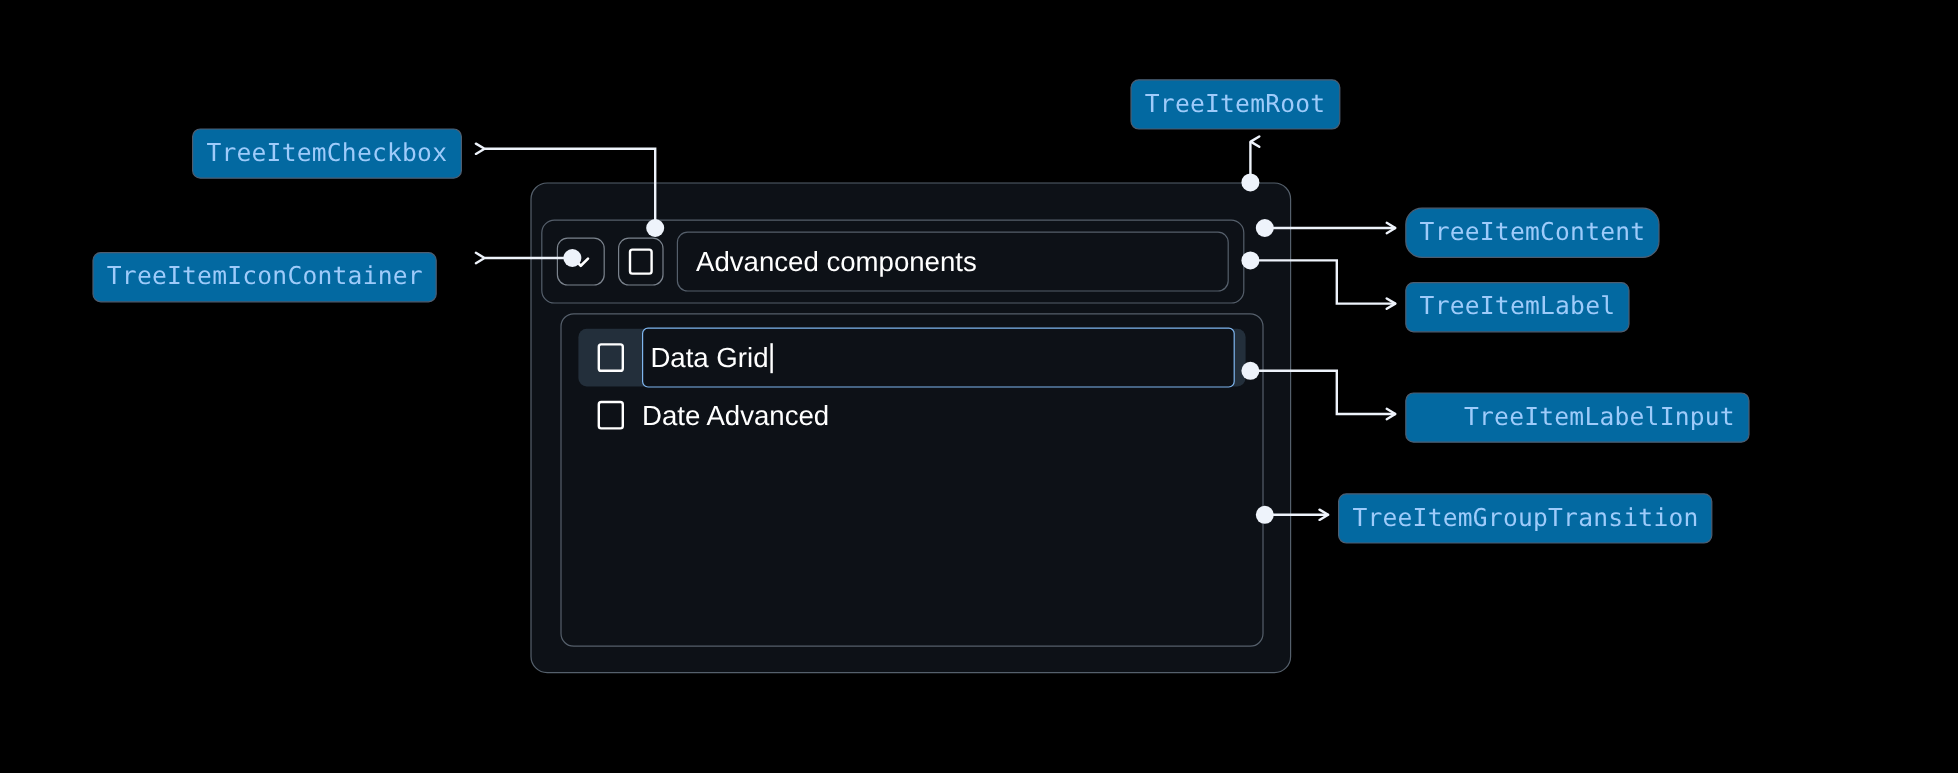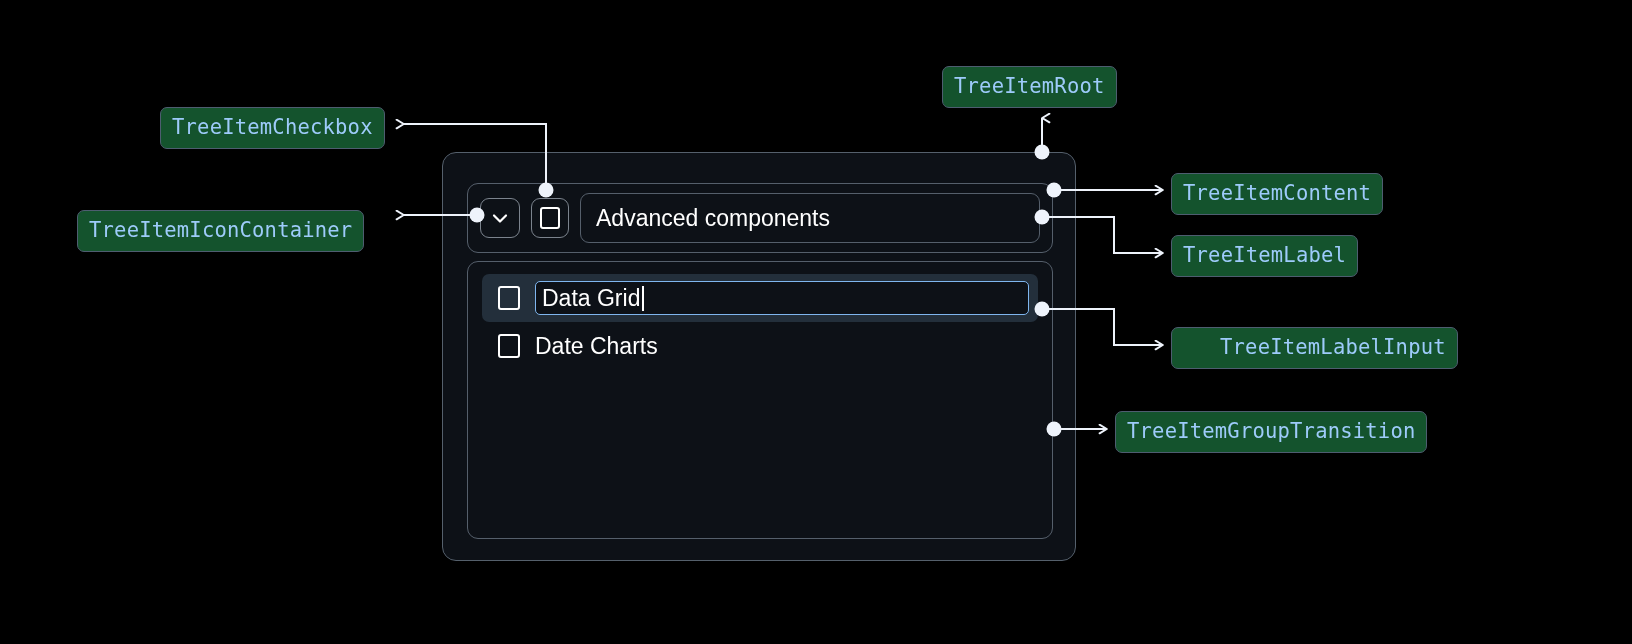--- a/index.html
+++ b/index.html
@@ -12,21 +12,21 @@
     height: 644px;
     position: relative;
     overflow: hidden;
     font-family: "Liberation Sans", sans-serif;
   }
 
   
   .chip {
     position: absolute;
     box-sizing: border-box;
-    background: #14532d;
+    background: #0369a1;
     border: 1px solid #4e5d70;
     border-radius: 7px;
     color: #9ecbfa;
     font-family: "DejaVu Sans Mono", monospace;
     font-size: 20.5px;
     letter-spacing: 0.2px;
     line-height: 1;
     padding: 9px 11px 10px 11px;
     white-space: nowrap;
     z-index: 40;
@@ -51,21 +51,21 @@
     box-sizing: border-box;
     background: #0d1117;
     border: 1px solid #55606c;
     border-radius: 14px;
     z-index: 10;
   }
 
   
   .tree-content {
     position: absolute;
-    left: 24px;
+    left: 8px;
     top: 30px;
     width: 586px;
     height: 70px;
     box-sizing: border-box;
     background: #0d1117;
     border: 1px solid #555f6b;
     border-radius: 11px;
     display: flex;
     align-items: center;
     padding: 0 12px;
@@ -158,21 +158,21 @@
 
   .child-text {
     color: #ffffff;
     font-size: 23px;
     line-height: 1;
   }
 
   .label-input {
     flex: 1 1 auto;
     align-self: center;
-    height: 34px;
+    height: 50px;
     box-sizing: border-box;
     background: #0d1117;
     border: 1.6px solid #7fb6ef;
     border-radius: 5px;
     display: flex;
     align-items: center;
     padding-left: 6px;
     margin-right: 9px;
     color: #ffffff;
     font-size: 23px;
@@ -228,21 +228,21 @@
     <circle cx="1054" cy="429" r="7.5"></circle>
   </g>
 </svg>
 
 <div class="chip" style="left:160px; top:107px;">TreeItemCheckbox</div>
 
 <div class="chip" style="left:77px; top:198px;margin-top:12px;">TreeItemIconContainer</div>
 
 <div class="chip" style="left:942px; top:66px;">TreeItemRoot</div>
 
-<div class="chip" style="left:1171px; top:173px;">TreeItemContent</div>
+<div class="chip" style="left:1171px; top:173px;border-radius:14px;">TreeItemContent</div>
 
 <div class="chip" style="left:1171px; top:235px;">TreeItemLabel</div>
 
 <div class="chip" style="left:1171px; top:327px;padding-left:48px;">TreeItemLabelInput</div>
 
 <div class="chip" style="left:1115px; top:411px;">TreeItemGroupTransition</div>
 
 <div class="tree-root">
 
   <div class="tree-content">
@@ -268,18 +268,18 @@
       <span class="child-cb"></span>
       <span class="label-input">
           <span>Data Grid</span>
           <span class="caret"></span>
         </span>
     </div>
 
 
     <div class="tree-item-row">
       <span class="child-cb"></span>
-      <span class="child-text">Date Charts</span>
+      <span class="child-text">Date Advanced</span>
     </div>
 
 
   </div>
 </div>
 
 </body></html>

